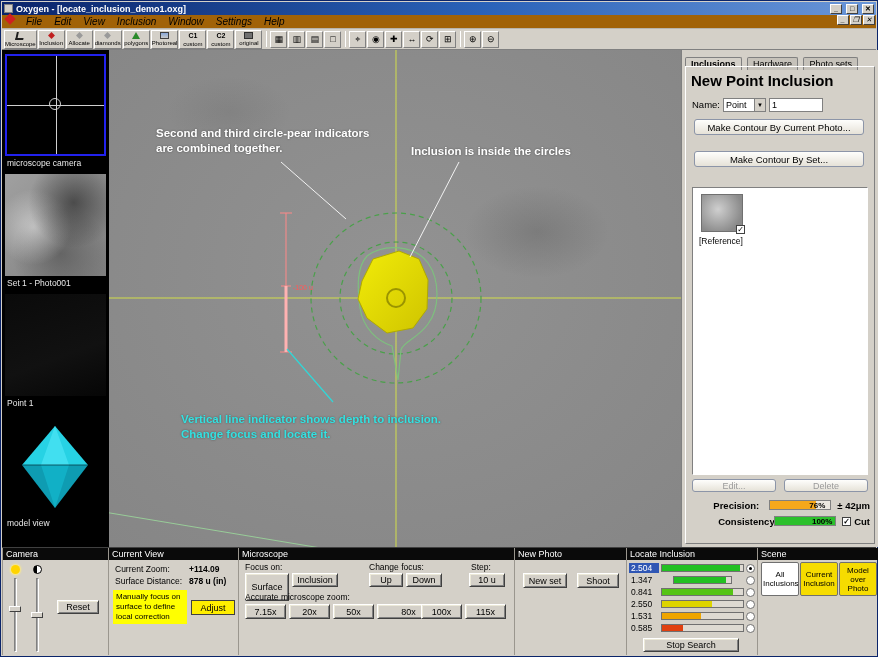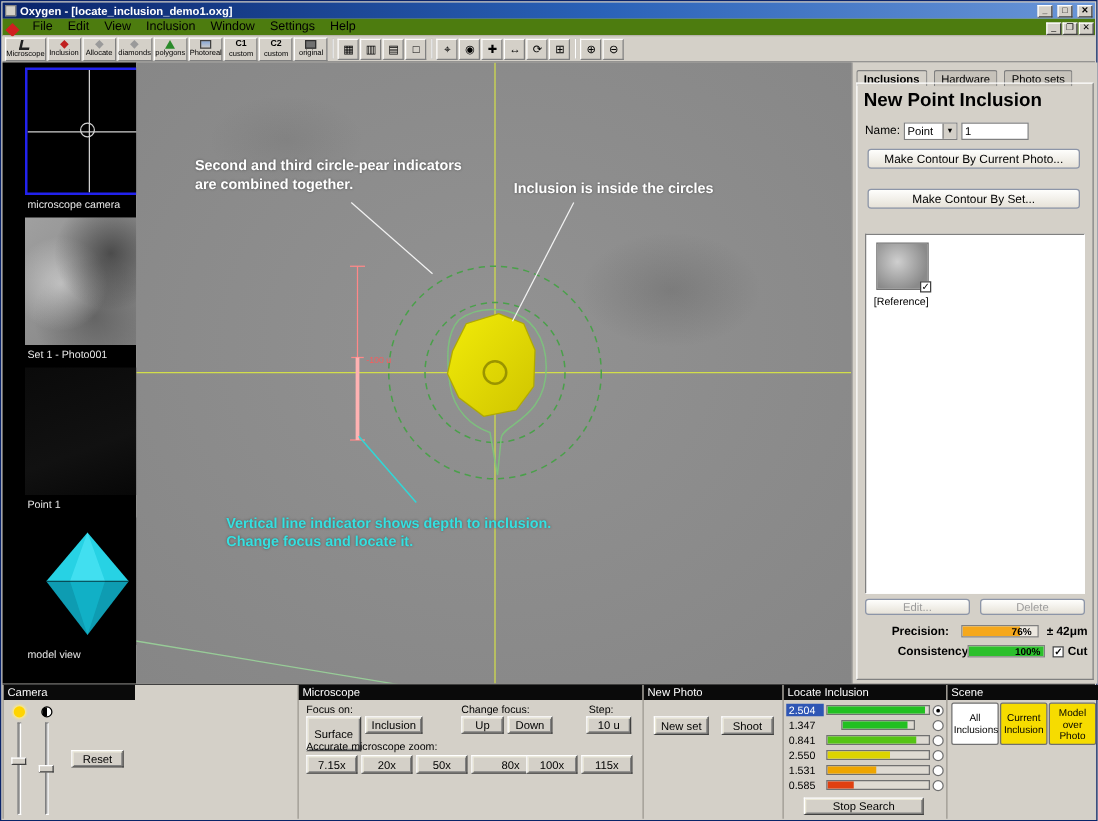--- a/index.html
+++ b/index.html
@@ -10,22 +10,22 @@
   
   .titlebar{position:absolute;left:1px;top:1px;right:1px;height:13px;
     background:linear-gradient(90deg,#0a246a,#2a62b8 55%,#6a96d8);
     color:#fff;font-size:9px;font-weight:bold;display:flex;align-items:center;padding:0 2px;gap:3px;}
   .app-icon{width:9px;height:9px;background:#d4d0c8;border:1px solid #808080;flex:none;}
   .title-text{flex:1;white-space:nowrap;overflow:hidden;}
   .win-ctl{width:12px;height:10px;background:#d4d0c8;color:#000;font-size:7px;line-height:8px;
     text-align:center;border:1px solid;border-color:#fff #404040 #404040 #fff;margin-left:1px;flex:none;}
 
   
-  .menubar{position:absolute;left:1px;top:14px;right:1px;height:14px;background:#4d7c0f;
-    display:flex;align-items:flex-end;font-size:10px;border-bottom:1px solid #b8b4ac;}
+  .menubar{position:absolute;left:1px;top:14px;right:1px;height:14px;background:#a16207;
+    display:flex;align-items:flex-start;font-size:10px;border-bottom:1px solid #b8b4ac;font-style:italic;}
   .doc-icon{width:8px;height:8px;background:#d02020;transform:rotate(45deg);margin:0 6px 0 4px;flex:none;}
   .menu-item{padding:1px 6px;}
   .menu-spacer{flex:1;}
   .mdi-ctl{width:12px;height:10px;background:#d4d0c8;font-size:7px;line-height:8px;text-align:center;
     border:1px solid;border-color:#fff #404040 #404040 #fff;margin-right:1px;}
 
   
   .toolbar{position:absolute;left:1px;top:28px;right:1px;height:21px;background:#d4d0c8;
     display:flex;align-items:center;padding-left:2px;border-bottom:1px solid #808080;}
   .tbar-btn{height:19px;min-width:27px;display:flex;flex-direction:column;align-items:center;
@@ -43,21 +43,21 @@
   .sm-btn{width:17px;height:17px;background:#d4d0c8;border:1px solid;border-color:#fff #808080 #808080 #fff;
     font-size:9px;line-height:15px;text-align:center;margin-right:1px;}
 
   
   .sidebar{position:absolute;left:1px;top:49px;width:107px;height:497px;background:#000;}
   .viewport{position:absolute;left:108px;top:49px;width:572px;height:497px;background:#8d8d8d;overflow:hidden;}
   .rightpanel{position:absolute;left:680px;top:49px;width:197px;height:497px;background:#d4d0c8;border-left:1px solid #808080;}
   .bottombar{position:absolute;left:1px;top:546px;right:1px;bottom:1px;background:#d4d0c8;border-top:1px solid #404040;}
 
   
-  .thumb-cell{padding:4px 18px 0;}
+  .thumb-cell{padding:4px 3px 0;}
   .thumb-img{width:101px;height:102px;background:#000;position:relative;overflow:hidden;}
   .thumb-img.selected{border:2px solid #2222ee;}
   .thumb-label{color:#e8e8e8;font-size:8.5px;line-height:14px;padding-left:2px;white-space:nowrap;}
   .cross-v{position:absolute;left:50%;top:0;bottom:0;width:1px;background:#cfcfcf;}
   .cross-h{position:absolute;top:50%;left:0;right:0;height:1px;background:#cfcfcf;}
   .cross-c{position:absolute;left:50%;top:50%;width:12px;height:12px;margin:-7px 0 0 -7px;
     border:1px solid #cfcfcf;border-radius:50%;}
   .photo-img{background:
     radial-gradient(circle at 68% 28%, rgba(30,30,30,.6), transparent 45%),
     radial-gradient(circle at 28% 52%, rgba(235,235,235,.55), transparent 42%),
@@ -373,20 +373,29 @@
         <span class="vtrack"></span>
           <span class="vthumb" style="top:28px;"></span>
       </div>
       <div class="vslider" style="left:26px;top:30px;">
         <span class="vtrack"></span>
           <span class="vthumb" style="top:34px;"></span>
       </div>
       <button class="win-btn" style="position:absolute;left:54px;top:52px;width:42px;height:14px;">Reset</button>
     </div>
 
+    <div class="bpanel" style="left:106px;width:130px;">
+      <div class="bheader">Current View</div>
+      <span class="bp-label" style="left:6px;top:16px;">Current Zoom:</span>
+      <span class="bp-value" style="left:80px;top:16px;">+114.09</span>
+      <span class="bp-label" style="left:6px;top:28px;">Surface Distance:</span>
+      <span class="bp-value" style="left:80px;top:28px;">878 u (in)</span>
+      <div class="hint-box" style="left:4px;top:42px;">Manually focus on surface to define local correction</div>
+      <button class="adjust-btn" style="left:82px;top:52px;">Adjust</button>
+    </div>
 
     <div class="bpanel" style="left:236px;width:276px;">
       <div class="bheader">Microscope</div>
       <span class="bp-label" style="left:6px;top:14px;">Focus on:</span>
       <button class="win-btn" style="position:absolute;left:6px;top:25px;width:44px;height:28px;">Surface</button>
       <button class="win-btn" style="position:absolute;left:53px;top:25px;width:46px;height:14px;">Inclusion</button>
       <span class="bp-label" style="left:130px;top:14px;">Change focus:</span>
       <button class="win-btn" style="position:absolute;left:130px;top:25px;width:34px;height:14px;">Up</button>
       <button class="win-btn" style="position:absolute;left:167px;top:25px;width:36px;height:14px;">Down</button>
       <span class="bp-label" style="left:232px;top:14px;">Step:</span>

